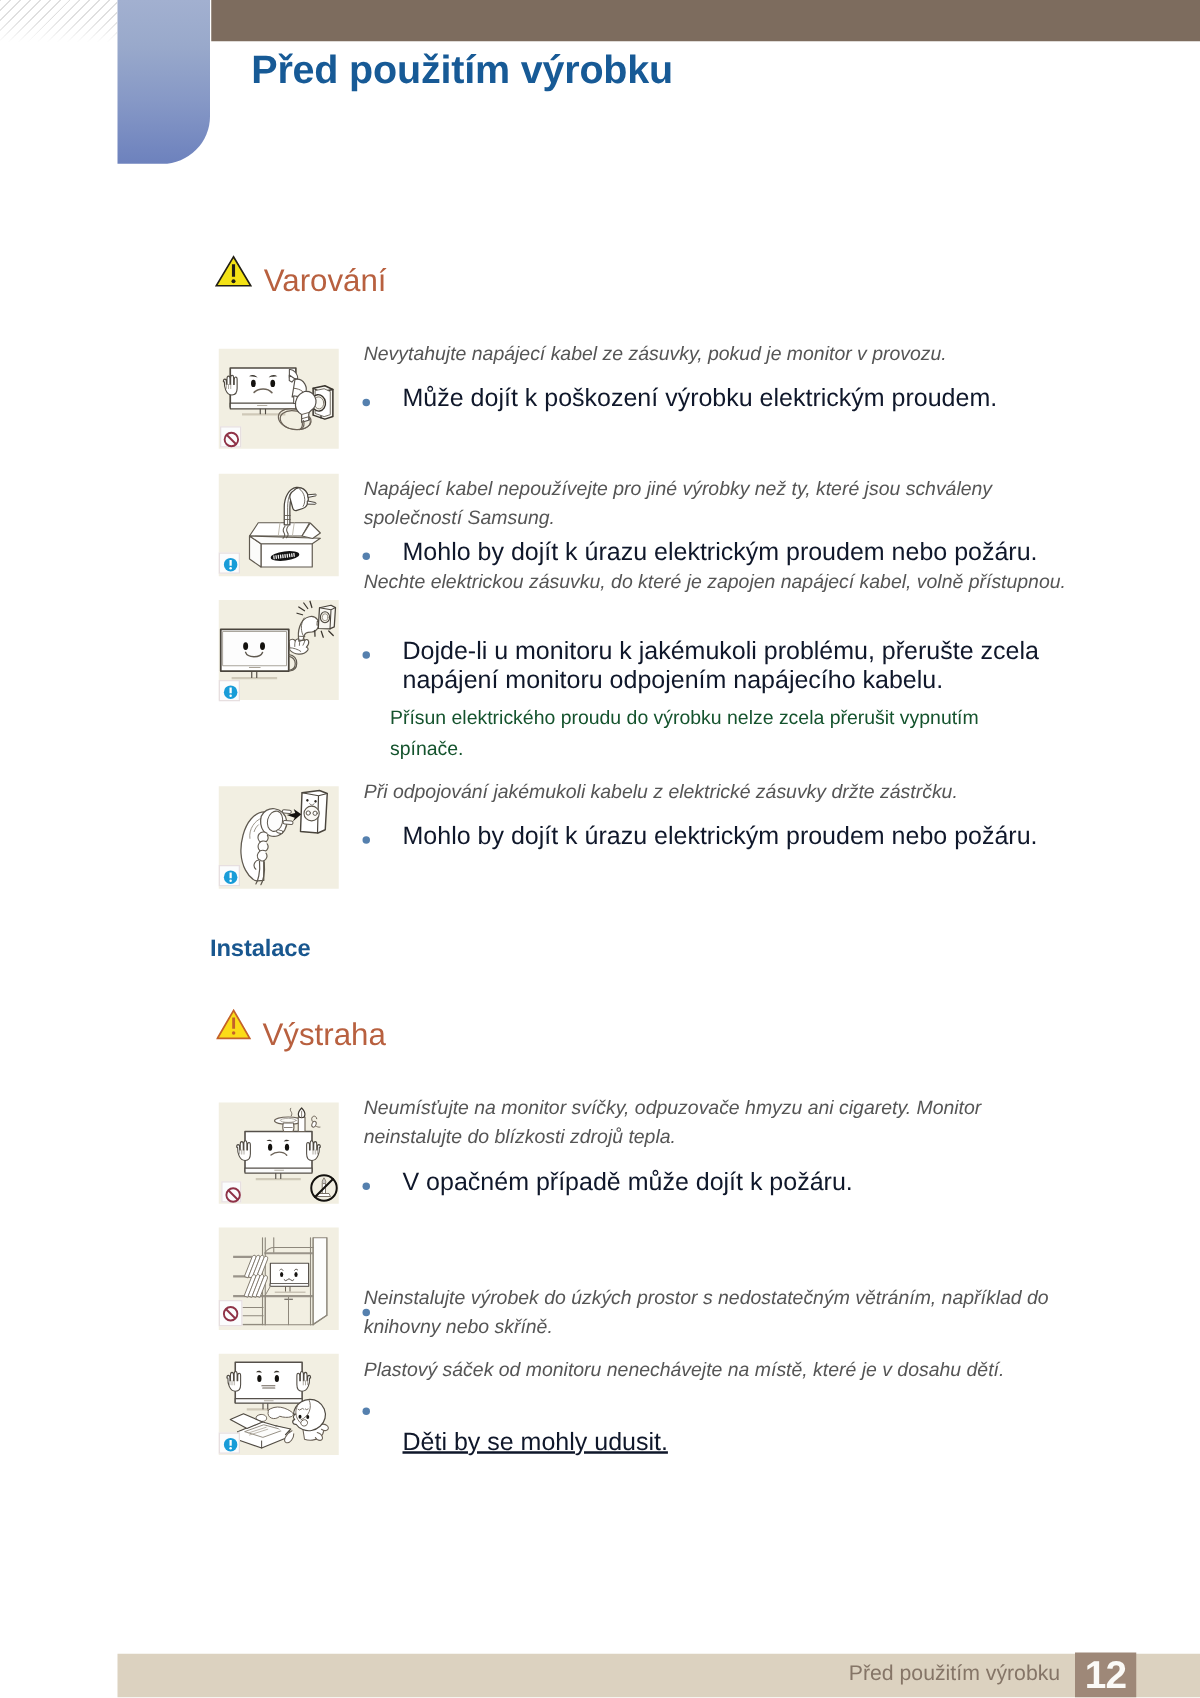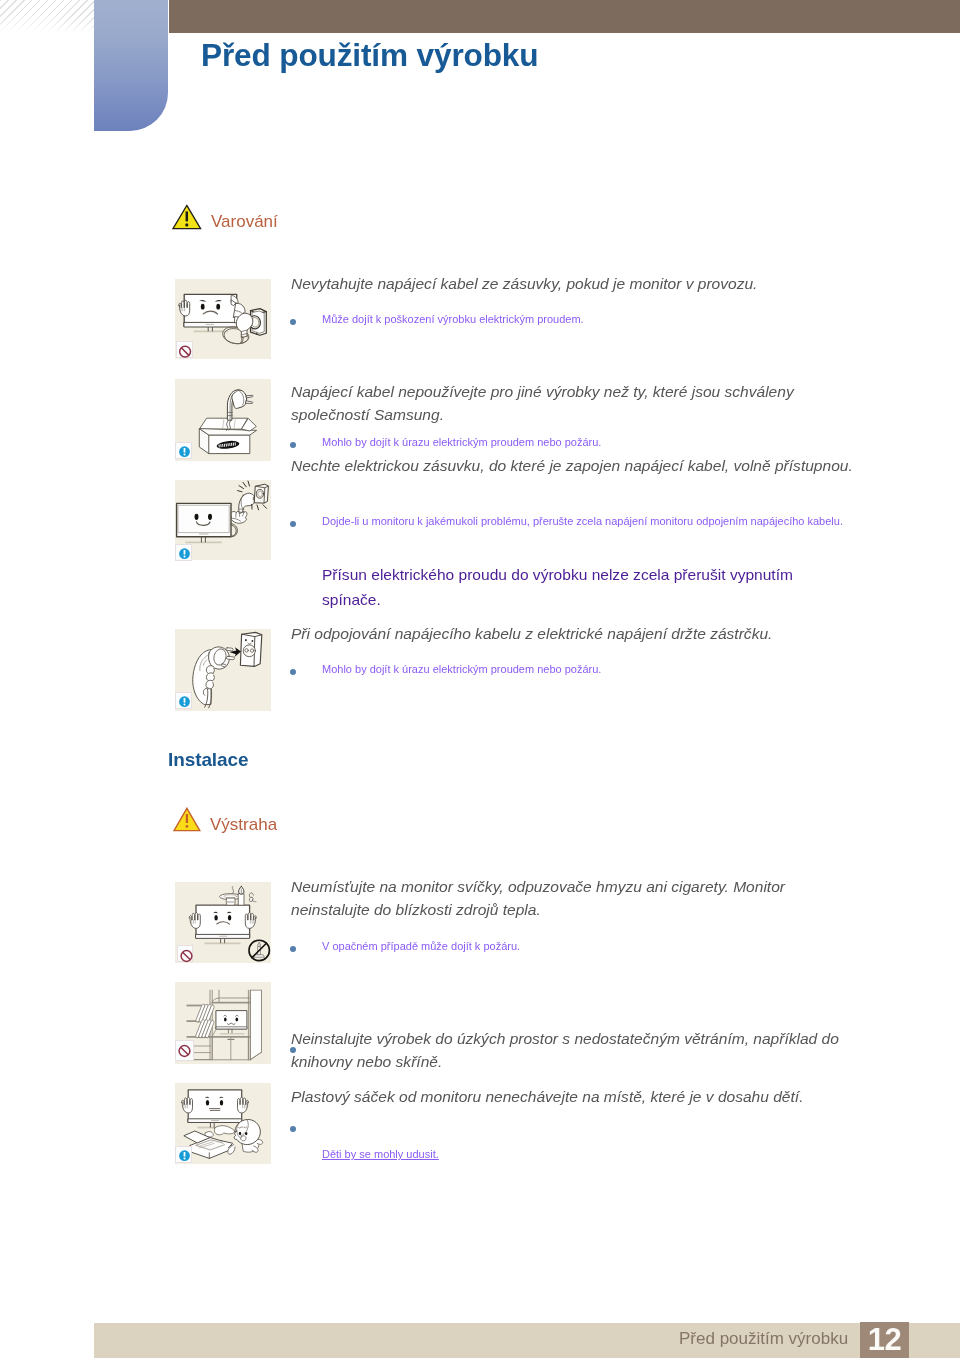--- a/index.html
+++ b/index.html
@@ -16,31 +16,31 @@
     background:linear-gradient(to bottom,#a2b0d0 0%,#99a9cb 28%,#8698c6 62%,#7286bf 92%,#6d82bd 100%);}
   .brownbar{position:absolute;left:169px;top:0;right:0;height:33px;background:#7d6c5e;}
 
   
   .title{position:absolute;left:201px;top:36.5px;font-size:31.6px;font-weight:bold;color:#175a96;letter-spacing:-0.15px;line-height:36px;}
 
   
   .sec-heading{position:absolute;font-size:19px;font-weight:bold;color:#19578f;letter-spacing:-0.1px;}
 
   .warnrow{position:absolute;display:flex;align-items:flex-start;}
-  .warnrow .label{font-size:17px;font-weight:normal;margin-left:9px;color:#b8603f;line-height:1;margin-top:8.5px;}
+  .warnrow .label{font-size:25px;font-weight:normal;margin-left:9px;color:#b8603f;line-height:1;margin-top:8.5px;}
 
   
   .fig{position:absolute;left:175px;width:96px;background:#f2efe2;}
   .fig svg{display:block;position:absolute;left:0;top:0;overflow:visible;}
   .badge{position:absolute;width:17px;height:19px;background:#fbfcfd;border:1px solid #e7dfe0;box-sizing:border-box;}
 
   
   .lead{position:absolute;left:291px;color:#555555;font-size:15.55px;line-height:22.6px;width:600px;font-style:italic;}
-  .bl{position:absolute;left:322px;color:#8b5cf6;font-size:11px;line-height:23.6px;width:575px;}
-  .note{position:absolute;left:322px;color:#4c1d95;font-size:15.55px;line-height:25.4px;width:575px;}
+  .bl{position:absolute;left:322px;color:#0f172a;font-size:20px;line-height:23.6px;width:575px;}
+  .note{position:absolute;left:312px;color:#14532d;font-size:15.55px;line-height:25.4px;width:575px;}
   .bullet{position:absolute;left:290px;width:6px;height:6px;border-radius:50%;background:#5580ae;}
 
   
   .footbar{position:absolute;left:94px;bottom:0;right:0;height:35px;background:#dcd2c0;}
   .foottext{position:absolute;left:679px;top:1330px;font-size:17px;line-height:17px;color:#857567;}
   .pagebox{position:absolute;left:860px;top:1322px;width:49px;height:36px;background:#9e8878;}
   .pagenum{position:absolute;left:0;right:0;top:4px;text-align:center;font-size:31px;font-weight:bold;color:#fbfaf7;line-height:28px;letter-spacing:-0.5px;}
 </style>
 </head>
 <body>
@@ -258,21 +258,21 @@
     </svg>
     <div class="badge" style="left:0px;top:63.4px;width:17.4px;height:16.7px;">
       <svg width="16" height="15" viewBox="0 0 16 15">
         <circle cx="8.5" cy="8.7" r="5.4" fill="#189cd8" stroke="none"></circle>
         <path d="M8.5 5.0 L8.5 9.6" stroke="#fff" stroke-width="1.8" stroke-linecap="butt"></path>
         <circle cx="8.5" cy="11.5" r="1.0" fill="#fff"></circle>
       </svg>
     </div>
   </div>
 
-  <div class="lead" style="top:622.5px;">Při odpojování napájecího kabelu z elektrické napájení držte zástrčku.</div>
+  <div class="lead" style="top:622.5px;">Při odpojování jakémukoli kabelu z elektrické zásuvky držte zástrčku.</div>
   <div class="bullet" style="top:669.2px;"></div>
   <div class="bl" style="top:658.2px;">Mohlo by dojít k úrazu elektrickým proudem nebo požáru.</div>
 
   <div class="sec-heading" style="left:168px;top:749px;">Instalace</div>
   <div class="warnrow" style="left:173px;top:807px;">
     <svg width="28" height="25" viewBox="0 0 28 25">
       <path d="M13.9 1.3 L26.8 23.6 L1.0 23.6 Z" fill="#fbdc18" stroke="#c4622a" stroke-width="1.4" stroke-linejoin="miter"></path>
       <path d="M13.9 7.0 L13.9 16.0" stroke="#c4622a" stroke-width="2.3" stroke-linecap="butt"></path>
       <circle cx="13.9" cy="19.4" r="1.4" fill="#c4622a"></circle>
     </svg>

